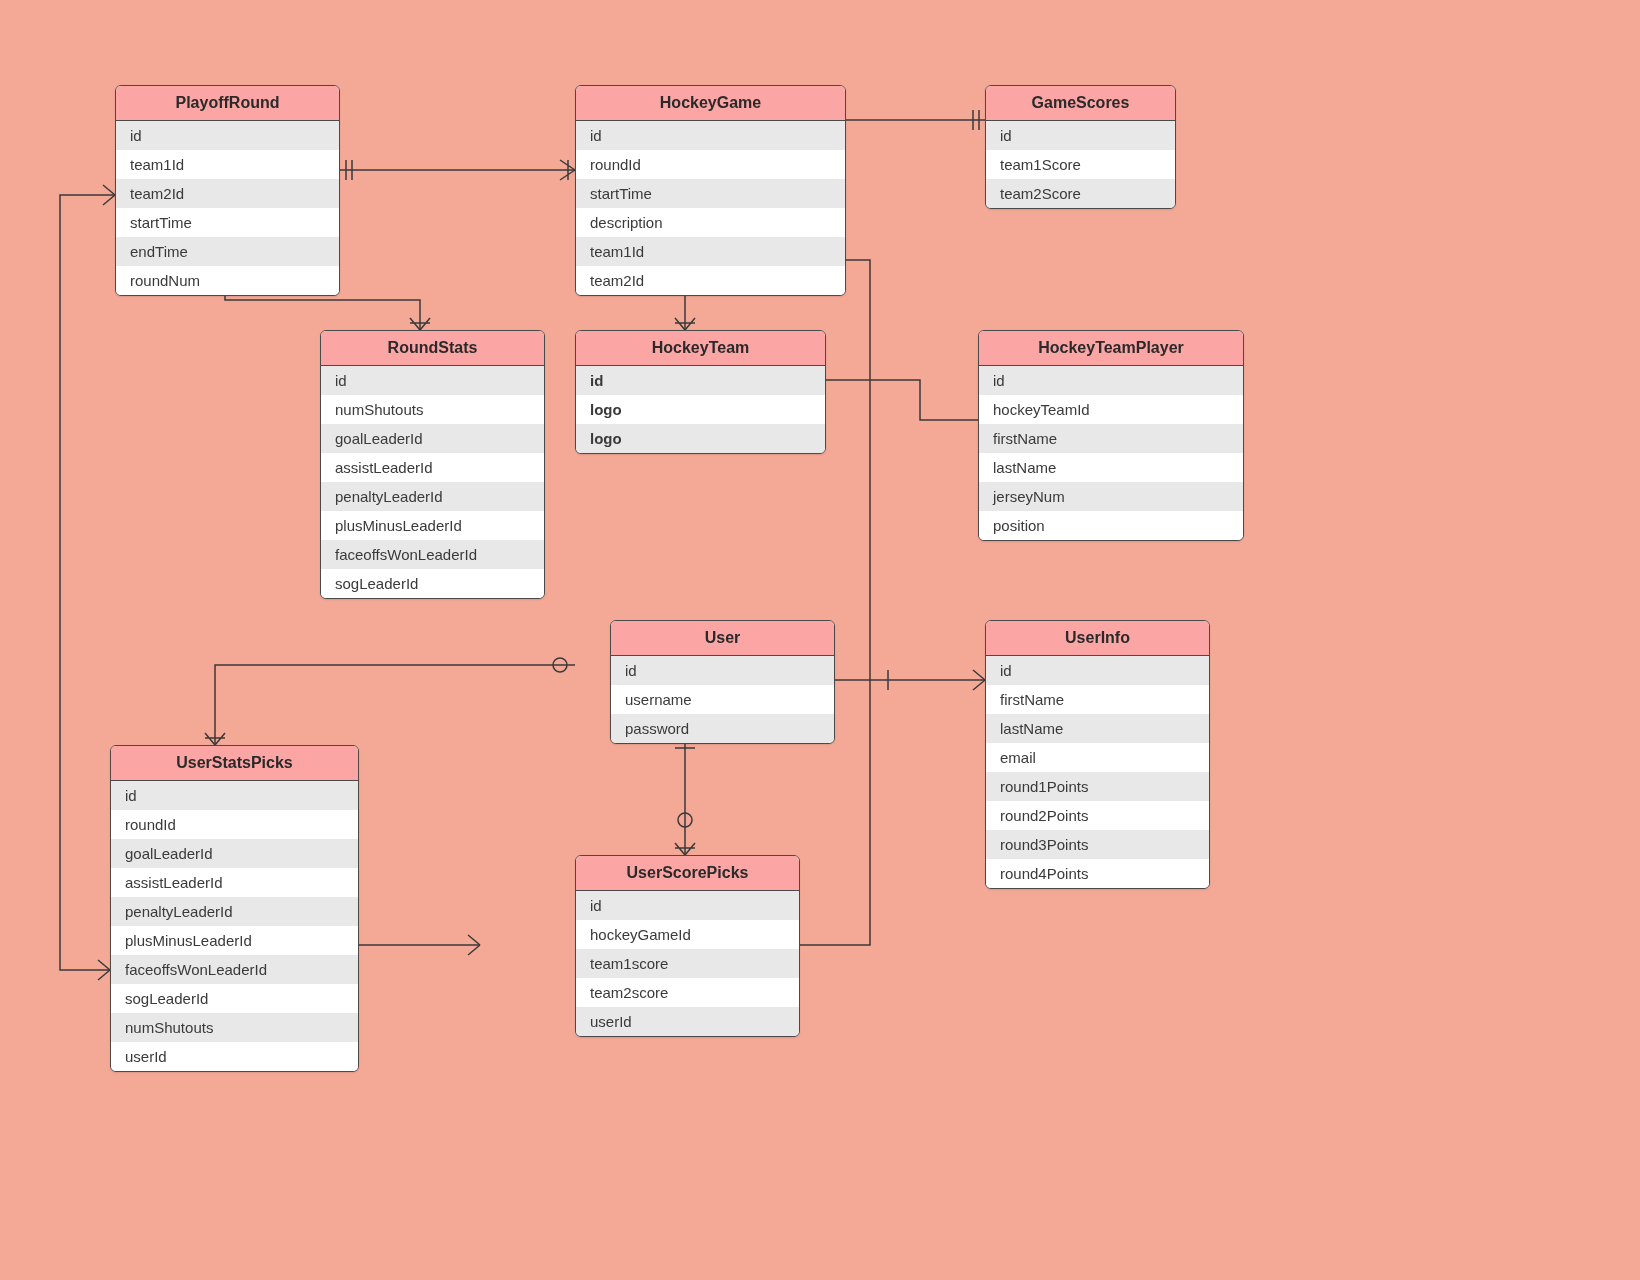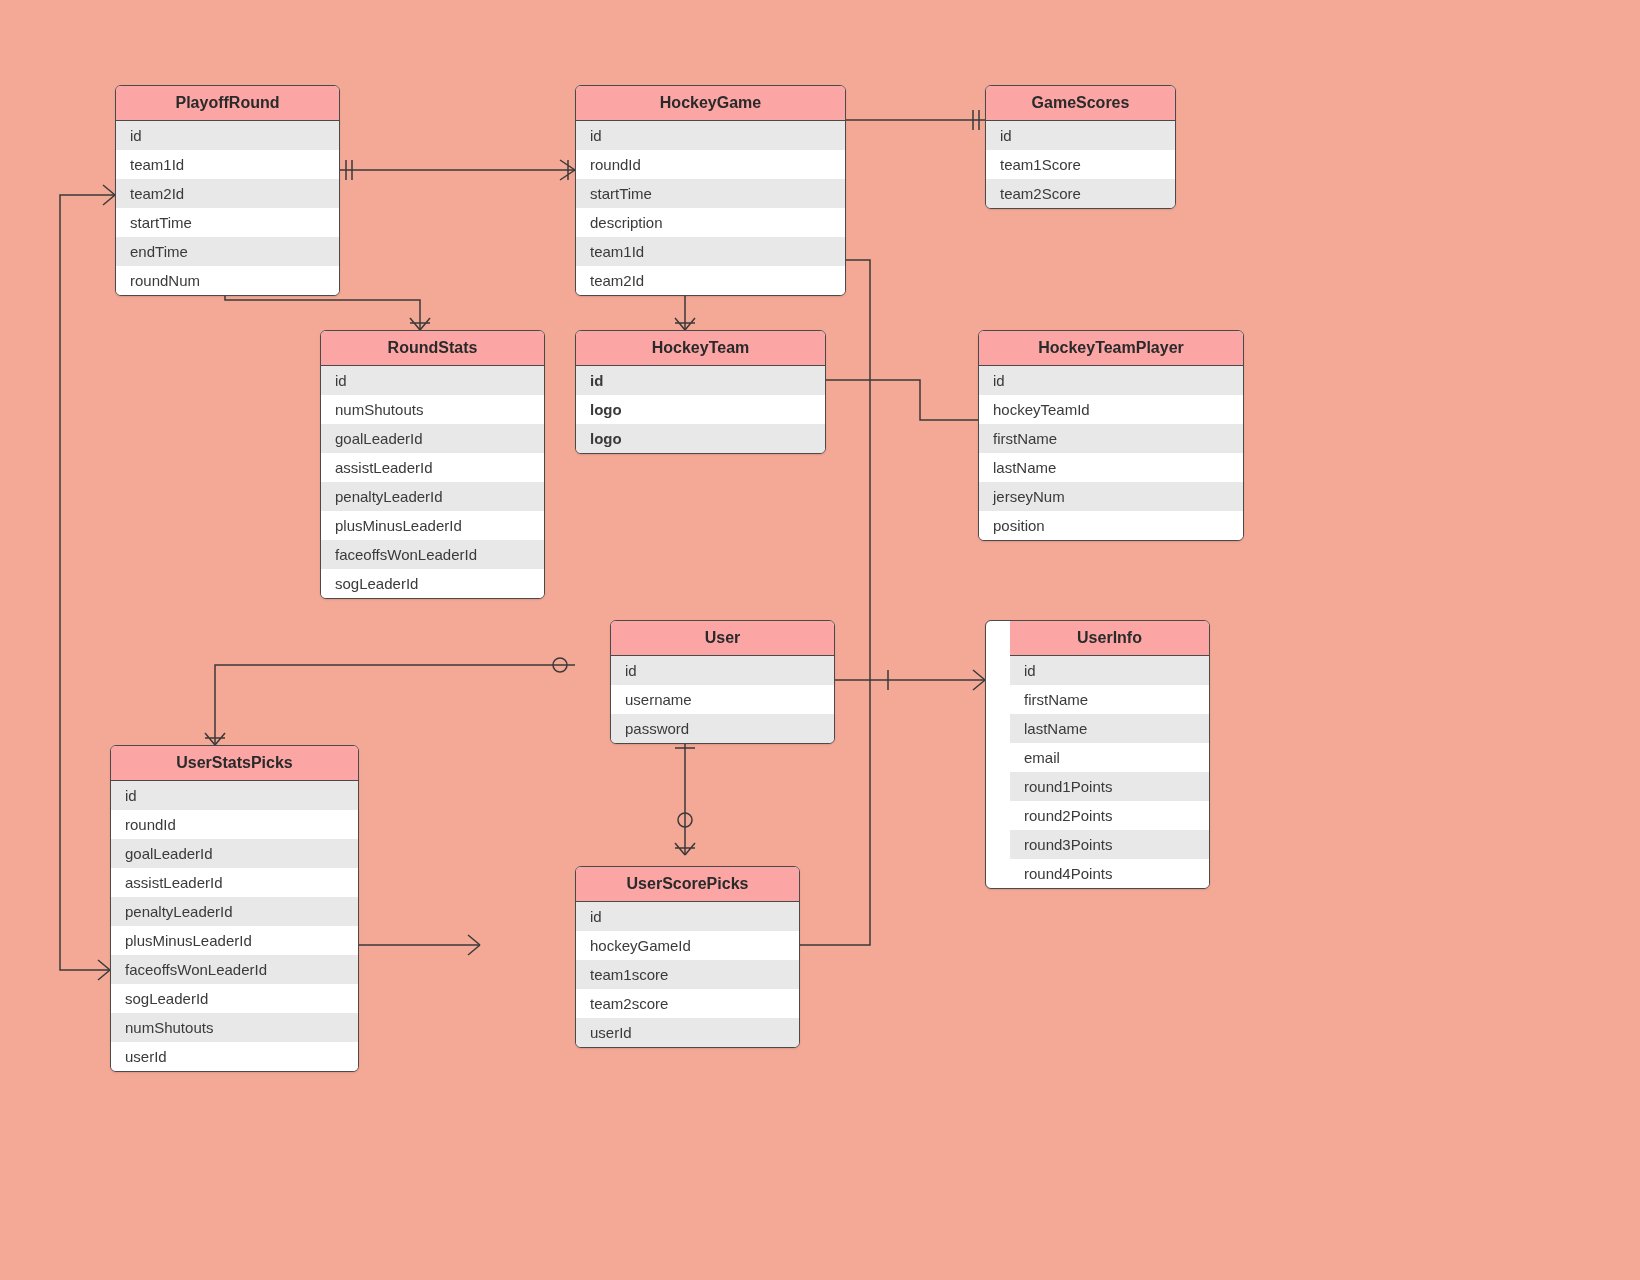--- a/index.html
+++ b/index.html
@@ -169,21 +169,21 @@
 
 <div class="entity" style="left:575px; top:620px; width:225px;margin-left:35px;">
   <div class="entity-header">User</div>
   <div class="entity-body">
     <div class="entity-row">id</div>
     <div class="entity-row">username</div>
     <div class="entity-row">password</div>
   </div>
 </div>
 
-<div class="entity" style="left:985px; top:620px; width:225px;padding-left:24px;">
+<div class="entity" style="left:985px; top:620px; width:225px;">
   <div class="entity-header">UserInfo</div>
   <div class="entity-body">
     <div class="entity-row">id</div>
     <div class="entity-row">firstName</div>
     <div class="entity-row">lastName</div>
     <div class="entity-row">email</div>
     <div class="entity-row">round1Points</div>
     <div class="entity-row">round2Points</div>
     <div class="entity-row">round3Points</div>
     <div class="entity-row">round4Points</div>
@@ -199,21 +199,21 @@
     <div class="entity-row">assistLeaderId</div>
     <div class="entity-row">penaltyLeaderId</div>
     <div class="entity-row">plusMinusLeaderId</div>
     <div class="entity-row">faceoffsWonLeaderId</div>
     <div class="entity-row">sogLeaderId</div>
     <div class="entity-row">numShutouts</div>
     <div class="entity-row">userId</div>
   </div>
 </div>
 
-<div class="entity" style="left:575px; top:855px; width:225px;margin-top:11px;">
+<div class="entity" style="left:575px; top:855px; width:225px;">
   <div class="entity-header">UserScorePicks</div>
   <div class="entity-body">
     <div class="entity-row">id</div>
     <div class="entity-row">hockeyGameId</div>
     <div class="entity-row">team1score</div>
     <div class="entity-row">team2score</div>
     <div class="entity-row">userId</div>
   </div>
 </div>
 

